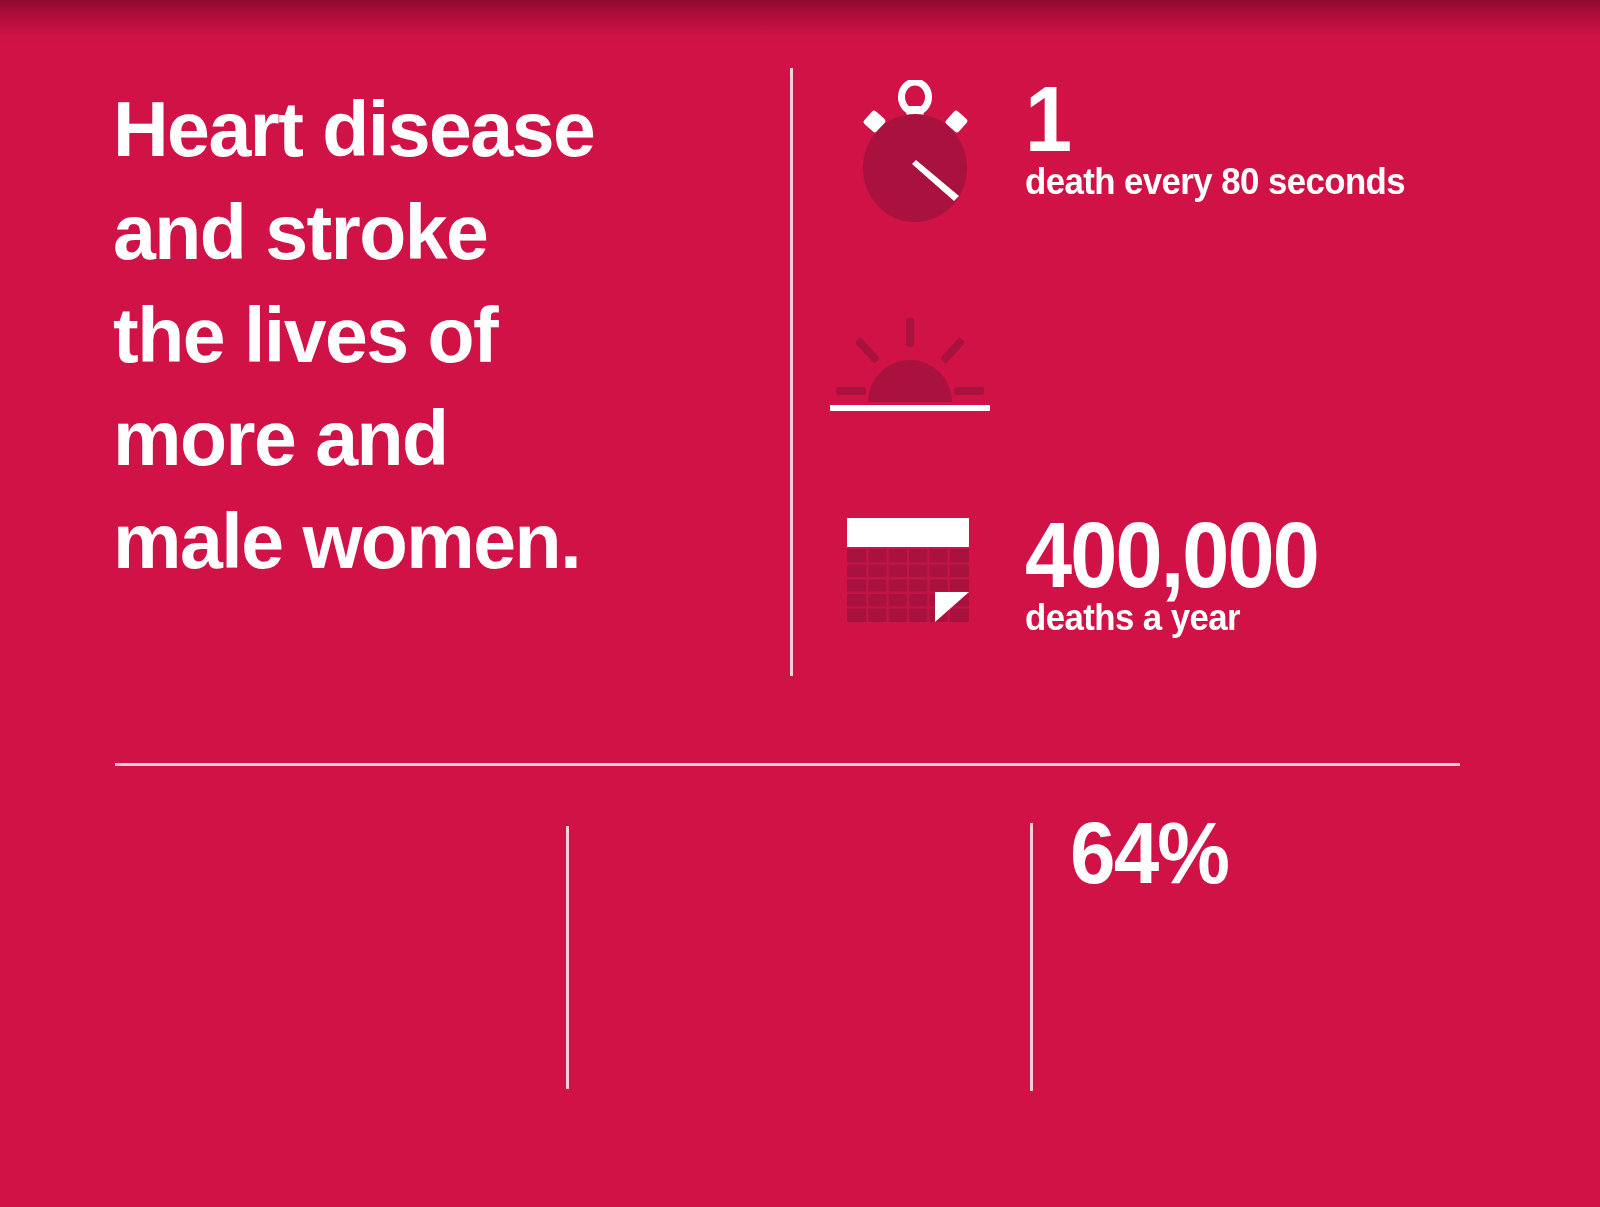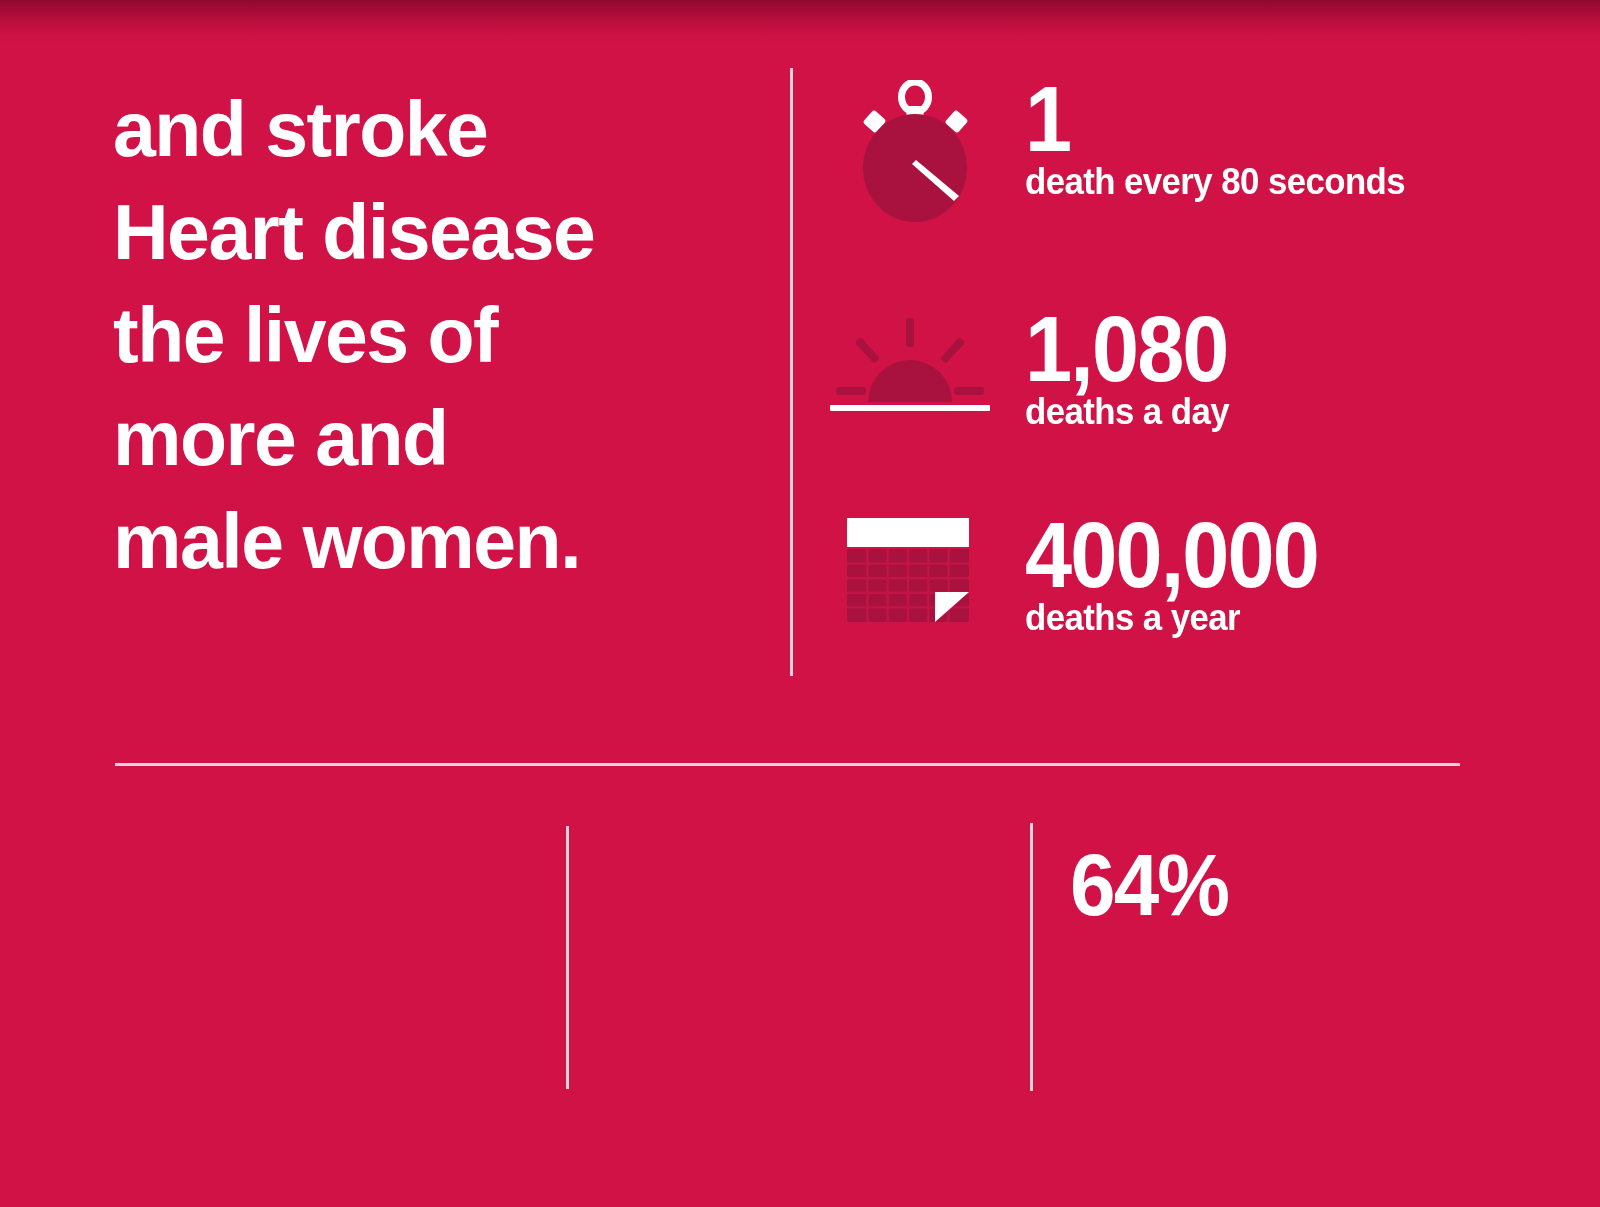--- a/index.html
+++ b/index.html
@@ -115,21 +115,21 @@
   .sun { position:relative; width:160px; height:110px; }
 
   
   .calendar { position:relative; width:135px; height:110px; }
 
   
   .bottom-col { position:absolute; }
 
   #bottom-col-left  { left:118px;  top:810px; width:430px; }
   #bottom-col-mid   { left:605px;  top:868px; width:400px; }
-  #bottom-col-right { left:1070px; top:805px; width:400px;margin-top:32px; }
+  #bottom-col-right { left:1070px; top:805px; width:400px; }
 
   .big-fraction {
     font-weight:bold;
     font-size:88px;
     line-height:92px;
     letter-spacing:-2px;
     transform:scaleX(0.93);
     transform-origin:left center;
     white-space:nowrap;
   }
@@ -181,22 +181,22 @@
     letter-spacing:-0.8px;
     white-space:nowrap;
   }
 </style>
 </head>
 <body>
 
 <div class="canvas">
 
   <div class="headline">
+    <div class="headline-line">Heart disease</div>
     <div class="headline-line">and stroke</div>
-    <div class="headline-line">Heart disease</div>
     <div class="headline-line">the lives of</div>
     <div class="headline-line">more and</div>
     <div class="headline-line">male women.</div>
   </div>
 
   <div class="v-divider-main"></div>
   <div class="h-divider"></div>
   <div class="v-divider-b1"></div>
   <div class="v-divider-b2"></div>
 
@@ -229,24 +229,20 @@
         <rect x="76" y="8" width="8" height="29" rx="3" fill="#A9123F"></rect>
         <rect x="33" y="26" width="8" height="29" rx="3" fill="#A9123F" transform="rotate(-42 37 40)"></rect>
         <rect x="119" y="26" width="8" height="29" rx="3" fill="#A9123F" transform="rotate(42 123 40)"></rect>
         <rect x="6" y="77" width="30" height="8" rx="3" fill="#A9123F"></rect>
         <rect x="124" y="77" width="30" height="8" rx="3" fill="#A9123F"></rect>
 
         <path d="M 38 92 A 42 42 0 0 1 122 92 Z" fill="#A9123F"></path>
 
         <rect x="0" y="95" width="160" height="6" rx="1" fill="#ffffff"></rect>
       </svg>
-    </div>
-    <div class="stat-text">
-      <div class="stat-number">1,080</div>
-      <div class="stat-label">deaths a day</div>
     </div>
   </div>
 
   <div class="stat-row" id="stat-row-3">
     <div class="icon-wrap">
       <svg class="calendar" viewBox="0 0 135 110" xmlns="http://www.w3.org/2000/svg">
 
         <rect x="2" y="2" width="122" height="29" fill="#ffffff"></rect>
 
         <rect x="2" y="33" width="122" height="73" fill="#A9123F"></rect>

